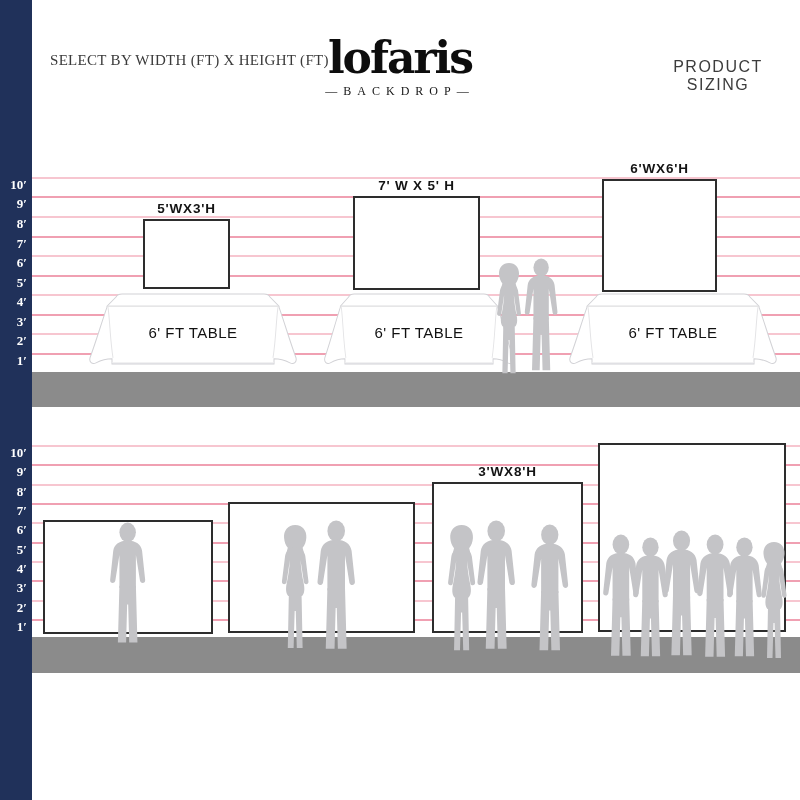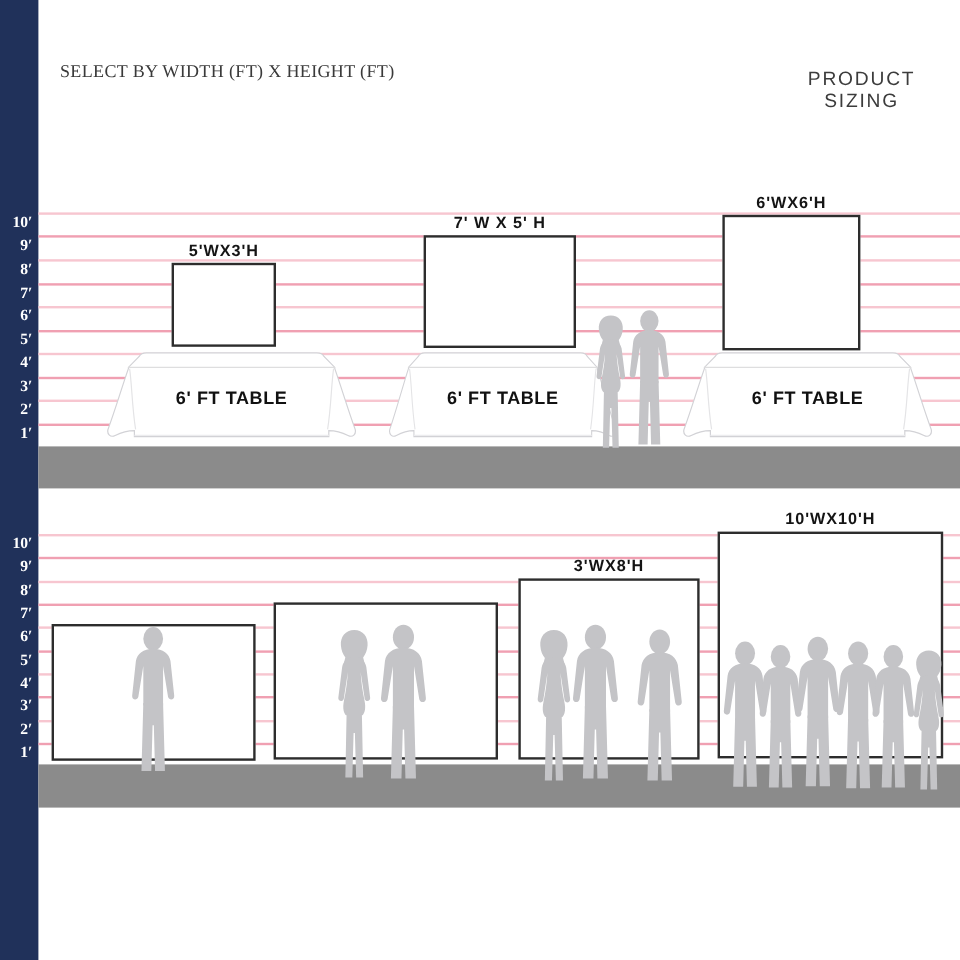--- a/index.html
+++ b/index.html
@@ -26,21 +26,21 @@
   .rlabel{left:0;width:27px;height:16px;text-align:right;color:#fff;
        font-family:"Liberation Serif",serif;font-weight:bold;font-size:13px;z-index:2;}
   
   .bd{background:#fff;border:2px solid var(--border,#2d2d2d);z-index:2;box-sizing:border-box;}
   .bd-label{z-index:3;text-align:center;font-size:13.5px;font-weight:bold;
        letter-spacing:.8px;color:#141414;height:16px;}
   
   .floor{left:32px;width:768px;background:var(--floor,#8b8b8b);z-index:2;}
   
   .tbl{z-index:3;}
-  .tbl-label{z-index:4;text-align:center;font-size:15px;font-weight:bold;
+  .tbl-label{z-index:4;text-align:center;font-size:15px;font-weight:normal;
        letter-spacing:.5px;color:#111;}
   .people{z-index:4;}
   .people use{fill:var(--silhouette,#c4c4c7);}
 </style>
 </head>
 <body>
 
 <div id="stage">
 
   <svg width="0" height="0" style="position:absolute" aria-hidden="true">
@@ -73,20 +73,22 @@
       </g>
     </defs>
   </svg>
 
   <div id="navy-bar" class="abs"></div>
 
   <div id="header-note" class="abs">
     <div>SELECT BY WIDTH (FT) X HEIGHT (FT)</div>
   </div>
   <div id="brand" class="abs">
+    <div id="brand-name">lofaris</div>
+    <div id="brand-sub">—BACKDROP—</div>
   </div>
   <div id="page-title" class="abs">PRODUCT SIZING</div>
 
   <div class="abs rline pale" style="top:177px"></div>
   <div class="abs rline strong" style="top:196px"></div>
   <div class="abs rline pale" style="top:216px"></div>
   <div class="abs rline strong" style="top:236px"></div>
   <div class="abs rline pale" style="top:255px"></div>
   <div class="abs rline strong" style="top:275px"></div>
   <div class="abs rline pale" style="top:294px"></div>
@@ -151,21 +153,20 @@
   <div class="abs rlabel" style="top:542px">5′</div>
   <div class="abs rlabel" style="top:561px">4′</div>
   <div class="abs rlabel" style="top:580px">3′</div>
   <div class="abs rlabel" style="top:600px">2′</div>
   <div class="abs rlabel" style="top:619px">1′</div>
 
   <div class="abs bd" style="left:43px;top:520px;width:170px;height:114px"></div>
   <div class="abs bd" style="left:228px;top:502px;width:187px;height:131px"></div>
   <div class="abs bd-label" style="left:432px;top:464px;width:151px">3'WX8'H</div>
   <div class="abs bd" style="left:432px;top:482px;width:151px;height:151px"></div>
-  <div class="abs bd-label" style="left:598px;top:425px;width:188px">10'WX10'H</div>
   <div class="abs bd" style="left:598px;top:443px;width:188px;height:189px"></div>
 
   <svg class="abs people" style="left:96px;top:522px" width="64" height="126">
     <use href="#p-man" transform="translate(9,0) scale(1.03)"></use>
   </svg>
   <svg class="abs people" style="left:268px;top:518px" width="104" height="138">
     <use href="#p-woman" transform="translate(6,6) scale(1.06)"></use>
     <use href="#p-man" transform="translate(44,2) scale(1.1)"></use>
   </svg>
   <svg class="abs people" style="left:438px;top:516px" width="142" height="142">

